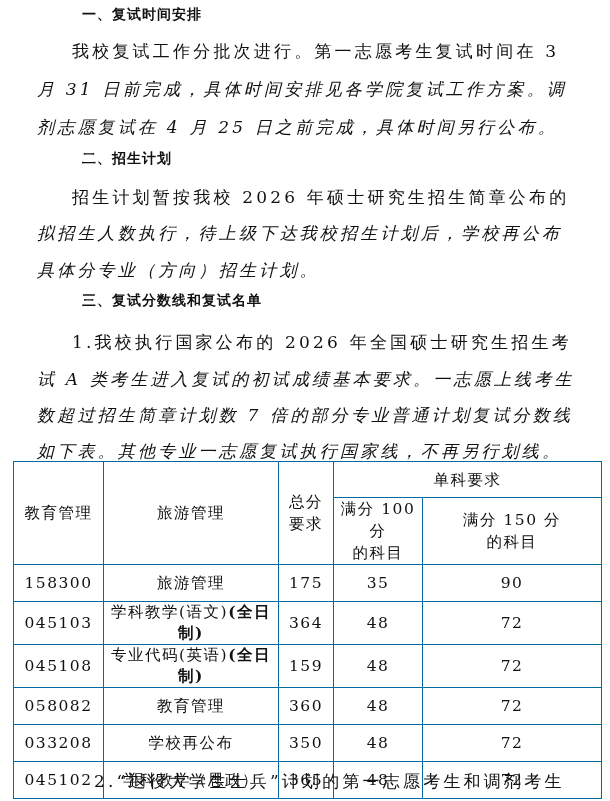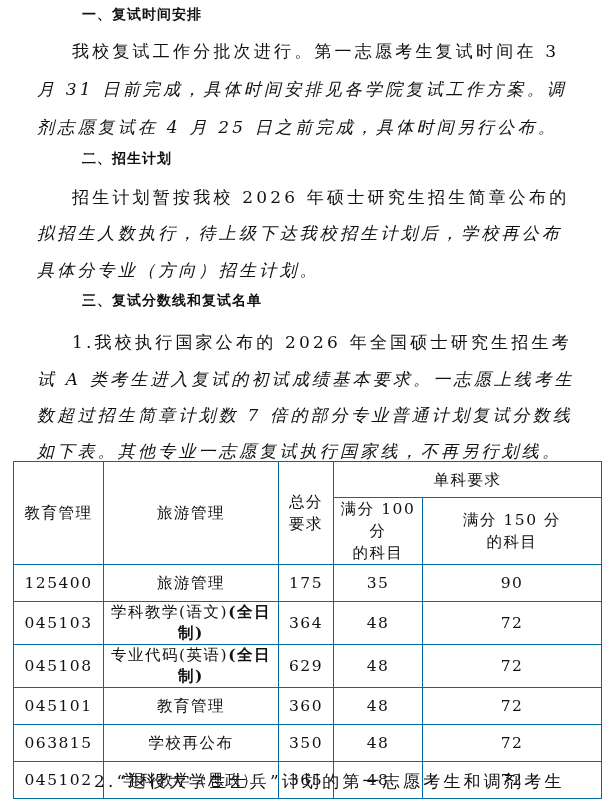--- a/index.html
+++ b/index.html
@@ -101,49 +101,49 @@
         <span>的科目</span>
       </th>
       <th>
         <span>满分 150 分</span><br>
         <span>的科目</span>
       </th>
     </tr>
   </thead>
   <tbody>
     <tr>
-      <td>125400</td>
+      <td>158300</td>
       <td><span>旅游管理</span><span class="bold-part"></span></td>
       <td>175</td>
       <td>35</td>
       <td>90</td>
     </tr>
     <tr>
       <td>045103</td>
       <td><span>学科教学(语文)</span><span class="bold-part">(全日制)</span></td>
       <td>364</td>
       <td>48</td>
       <td>72</td>
     </tr>
     <tr>
       <td>045108</td>
       <td><span>专业代码(英语)</span><span class="bold-part">(全日制)</span></td>
-      <td>629</td>
+      <td>159</td>
       <td>48</td>
       <td>72</td>
     </tr>
     <tr>
-      <td>045101</td>
+      <td>058082</td>
       <td><span>教育管理</span><span class="bold-part"></span></td>
       <td>360</td>
       <td>48</td>
       <td>72</td>
     </tr>
     <tr>
-      <td>063815</td>
+      <td>033208</td>
       <td><span>学校再公布</span><span class="bold-part"></span></td>
       <td>350</td>
       <td>48</td>
       <td>72</td>
     </tr>
     <tr>
       <td>045102</td>
       <td><span>学科教学（思政）</span><span class="bold-part"></span></td>
       <td>365</td>
       <td>48</td>

